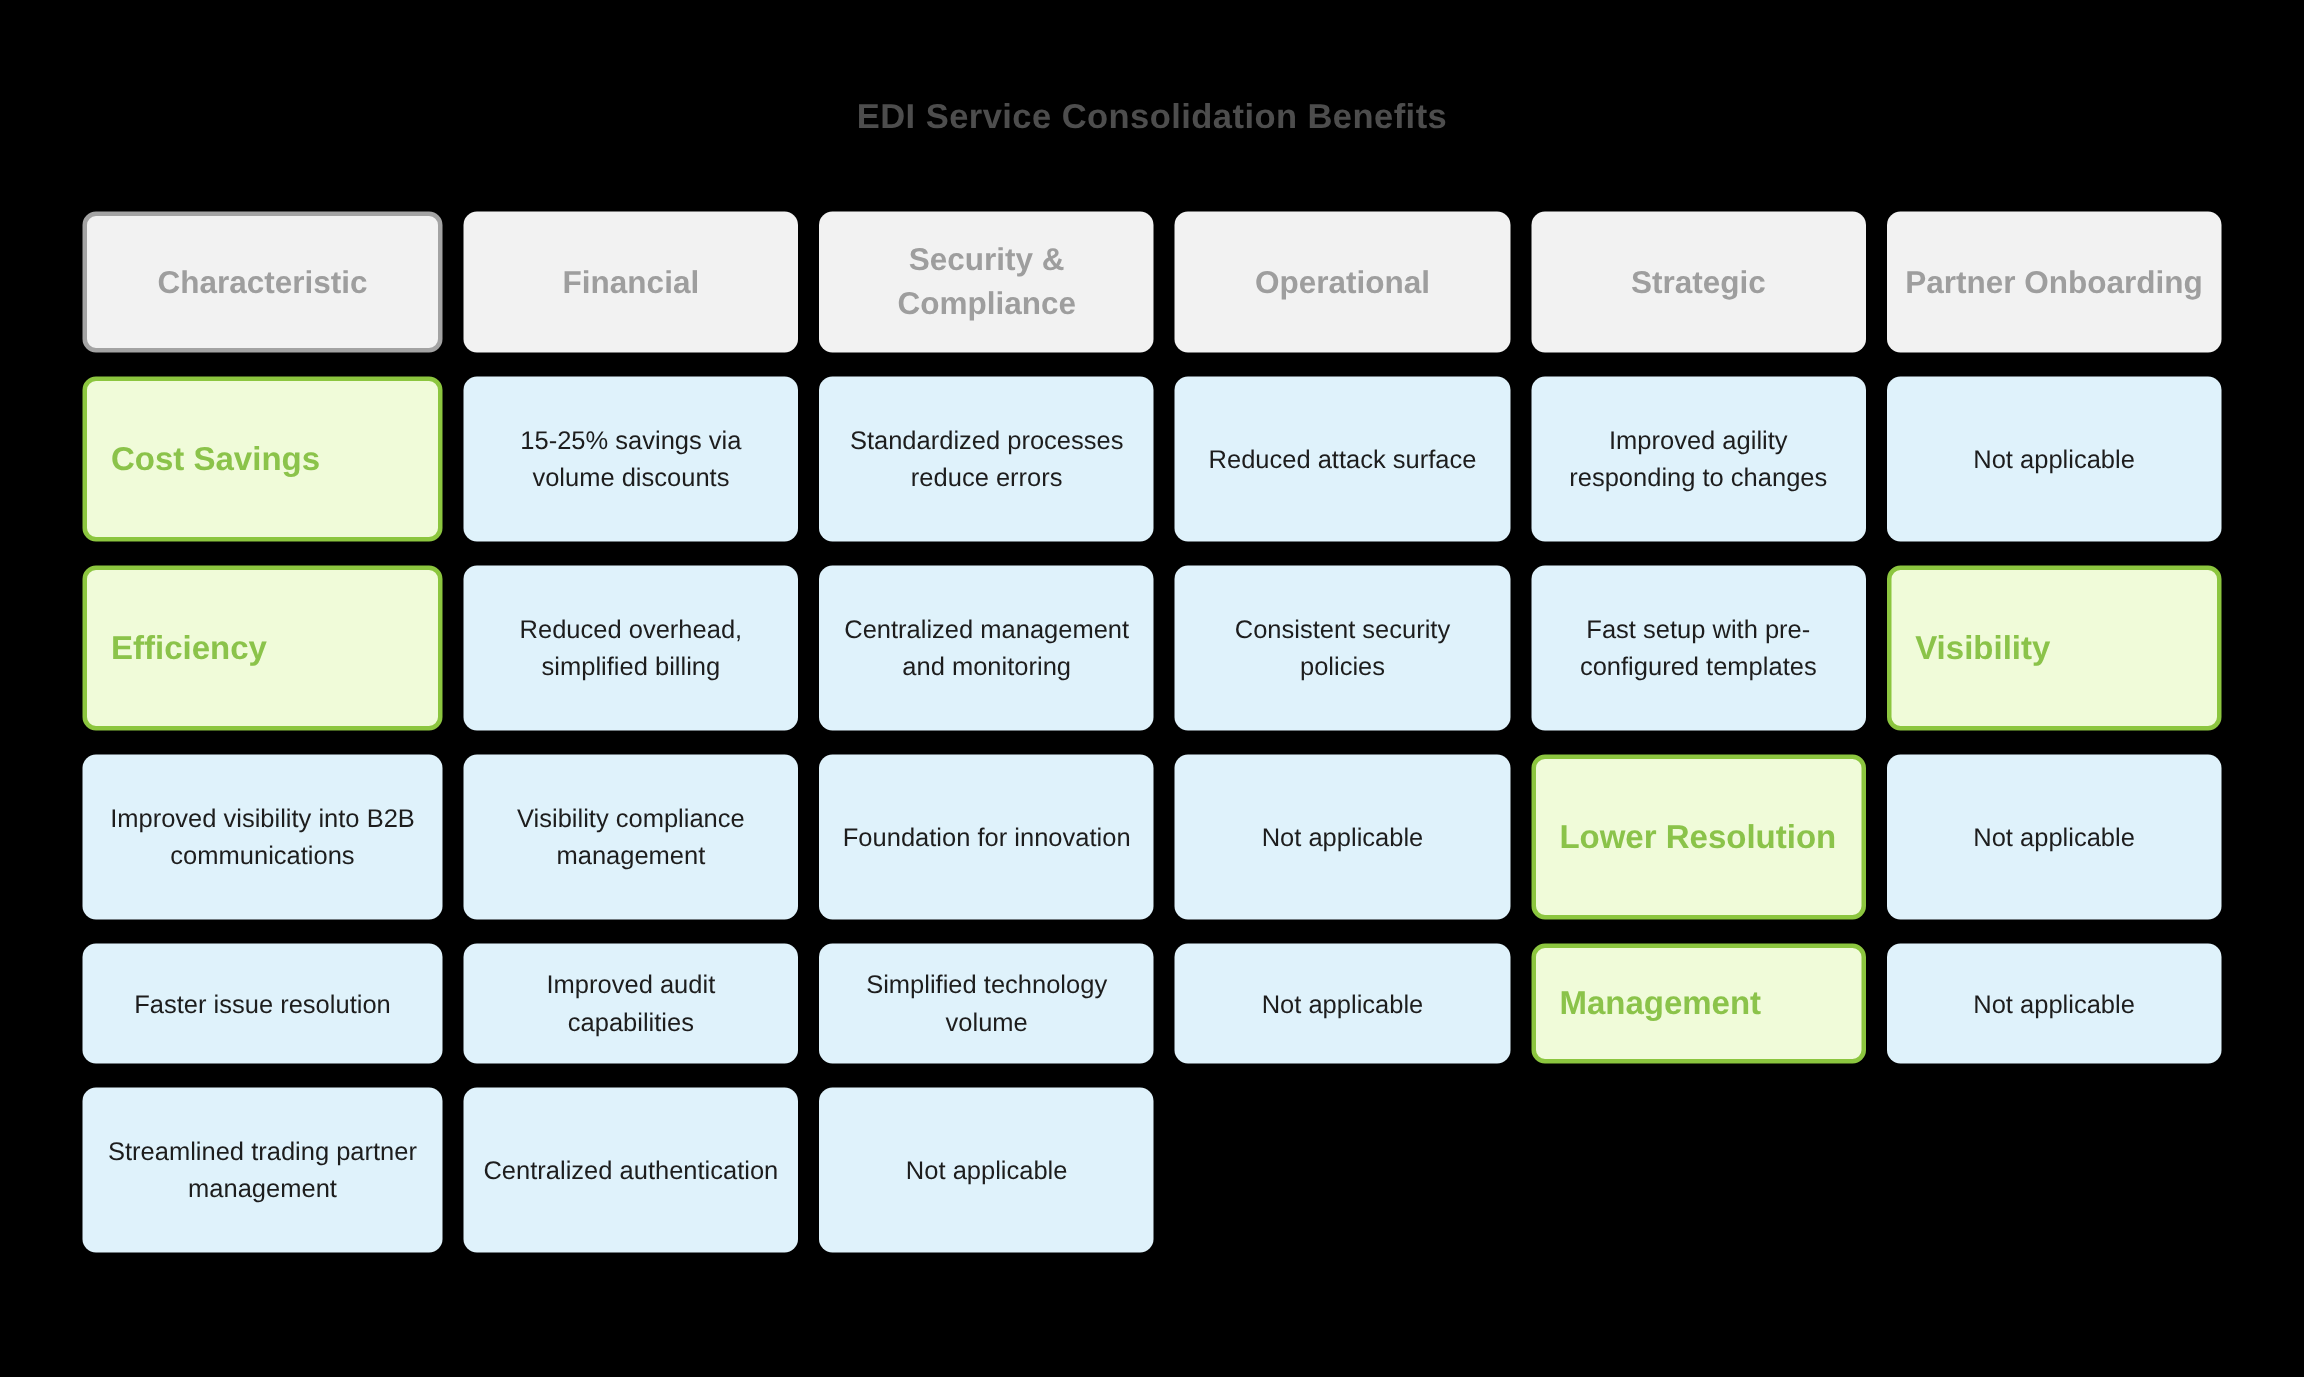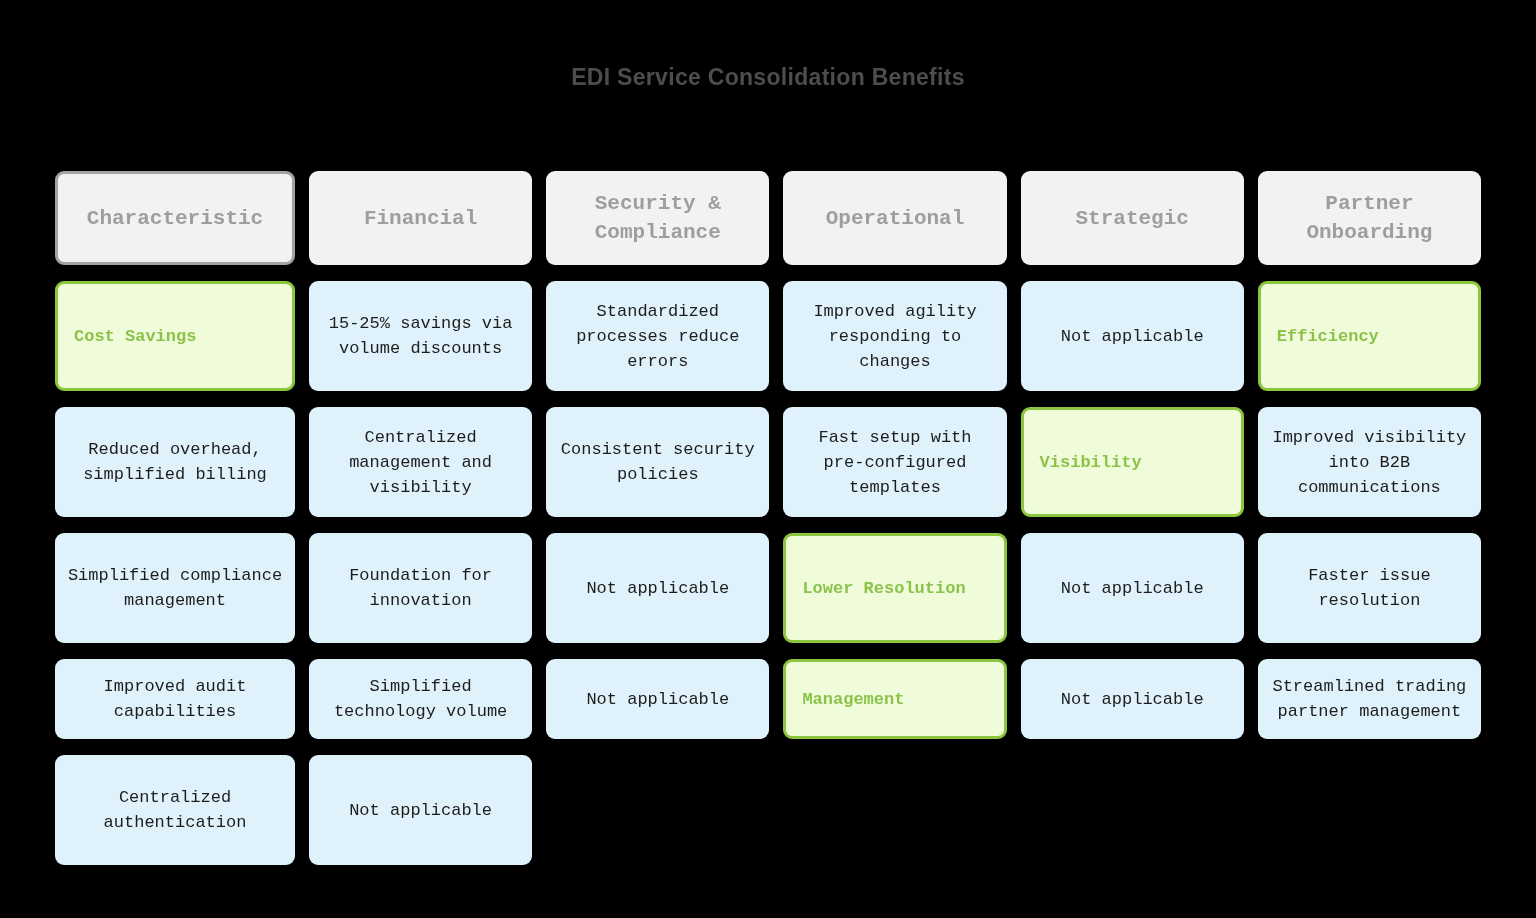--- a/index.html
+++ b/index.html
@@ -25,27 +25,26 @@
   .chart-title{
     padding-top:64px;
     text-align:center;
     font-size:23px;
     font-weight:bold;
     color:var(--title-text);
     letter-spacing:0.3px;
   }
   .matrix{
     width:1426px;
-    margin:80px auto 0;
+    margin:50px auto 0;
     display:grid;
     grid-template-columns:240px repeat(5, 1fr);
     grid-template-rows:94px 110px 110px 110px 80px 110px;
     column-gap:14px;
     row-gap:16px;
-    font-family:Liberation Mono, monospace;
   }
   .cell{
     border-radius:9px;
     display:flex;
     align-items:center;
     justify-content:center;
     text-align:center;
     padding:6px 12px;
   }
   .col-header{
@@ -56,21 +55,21 @@
     line-height:29px;
   }
   .col-header.corner{
     border:3px solid var(--header-border);
   }
   .row-label{
     background:var(--row-label-fill);
     border:3px solid var(--row-label-border);
     color:var(--row-label-text);
     font-weight:bold;
-    font-size:17px;
+    font-size:22px;
     justify-content:flex-start;
     text-align:left;
     padding-left:16px;
   }
   .data-cell{
     background:var(--cell-fill);
     color:var(--cell-text);
     font-size:17px;
     line-height:25px;
   }
@@ -85,32 +84,33 @@
   <div class="cell col-header corner">Characteristic</div>
   <div class="cell col-header">Financial</div>
   <div class="cell col-header">Security &amp; Compliance</div>
   <div class="cell col-header">Operational</div>
   <div class="cell col-header">Strategic</div>
   <div class="cell col-header">Partner Onboarding</div>
 
   <div class="cell row-label">Cost Savings</div>
   <div class="cell data-cell">15-25% savings via volume discounts</div>
   <div class="cell data-cell">Standardized processes reduce errors</div>
+  <div class="cell data-cell">Reduced attack surface</div>
   <div class="cell data-cell">Improved agility responding to changes</div>
   <div class="cell data-cell">Not applicable</div>
 
   <div class="cell row-label">Efficiency</div>
   <div class="cell data-cell">Reduced overhead, simplified billing</div>
-  <div class="cell data-cell">Centralized management and visibility</div>
+  <div class="cell data-cell">Centralized management and monitoring</div>
   <div class="cell data-cell">Consistent security policies</div>
   <div class="cell data-cell">Fast setup with pre-configured templates</div>
 
   <div class="cell row-label">Visibility</div>
   <div class="cell data-cell">Improved visibility into B2B communications</div>
-  <div class="cell data-cell">Simplified compliance management</div>
+  <div class="cell data-cell">Visibility compliance management</div>
   <div class="cell data-cell">Foundation for innovation</div>
   <div class="cell data-cell">Not applicable</div>
 
   <div class="cell row-label">Lower Resolution</div>
   <div class="cell data-cell">Not applicable</div>
   <div class="cell data-cell">Faster issue resolution</div>
   <div class="cell data-cell">Improved audit capabilities</div>
   <div class="cell data-cell">Simplified technology volume</div>
   <div class="cell data-cell">Not applicable</div>
 

